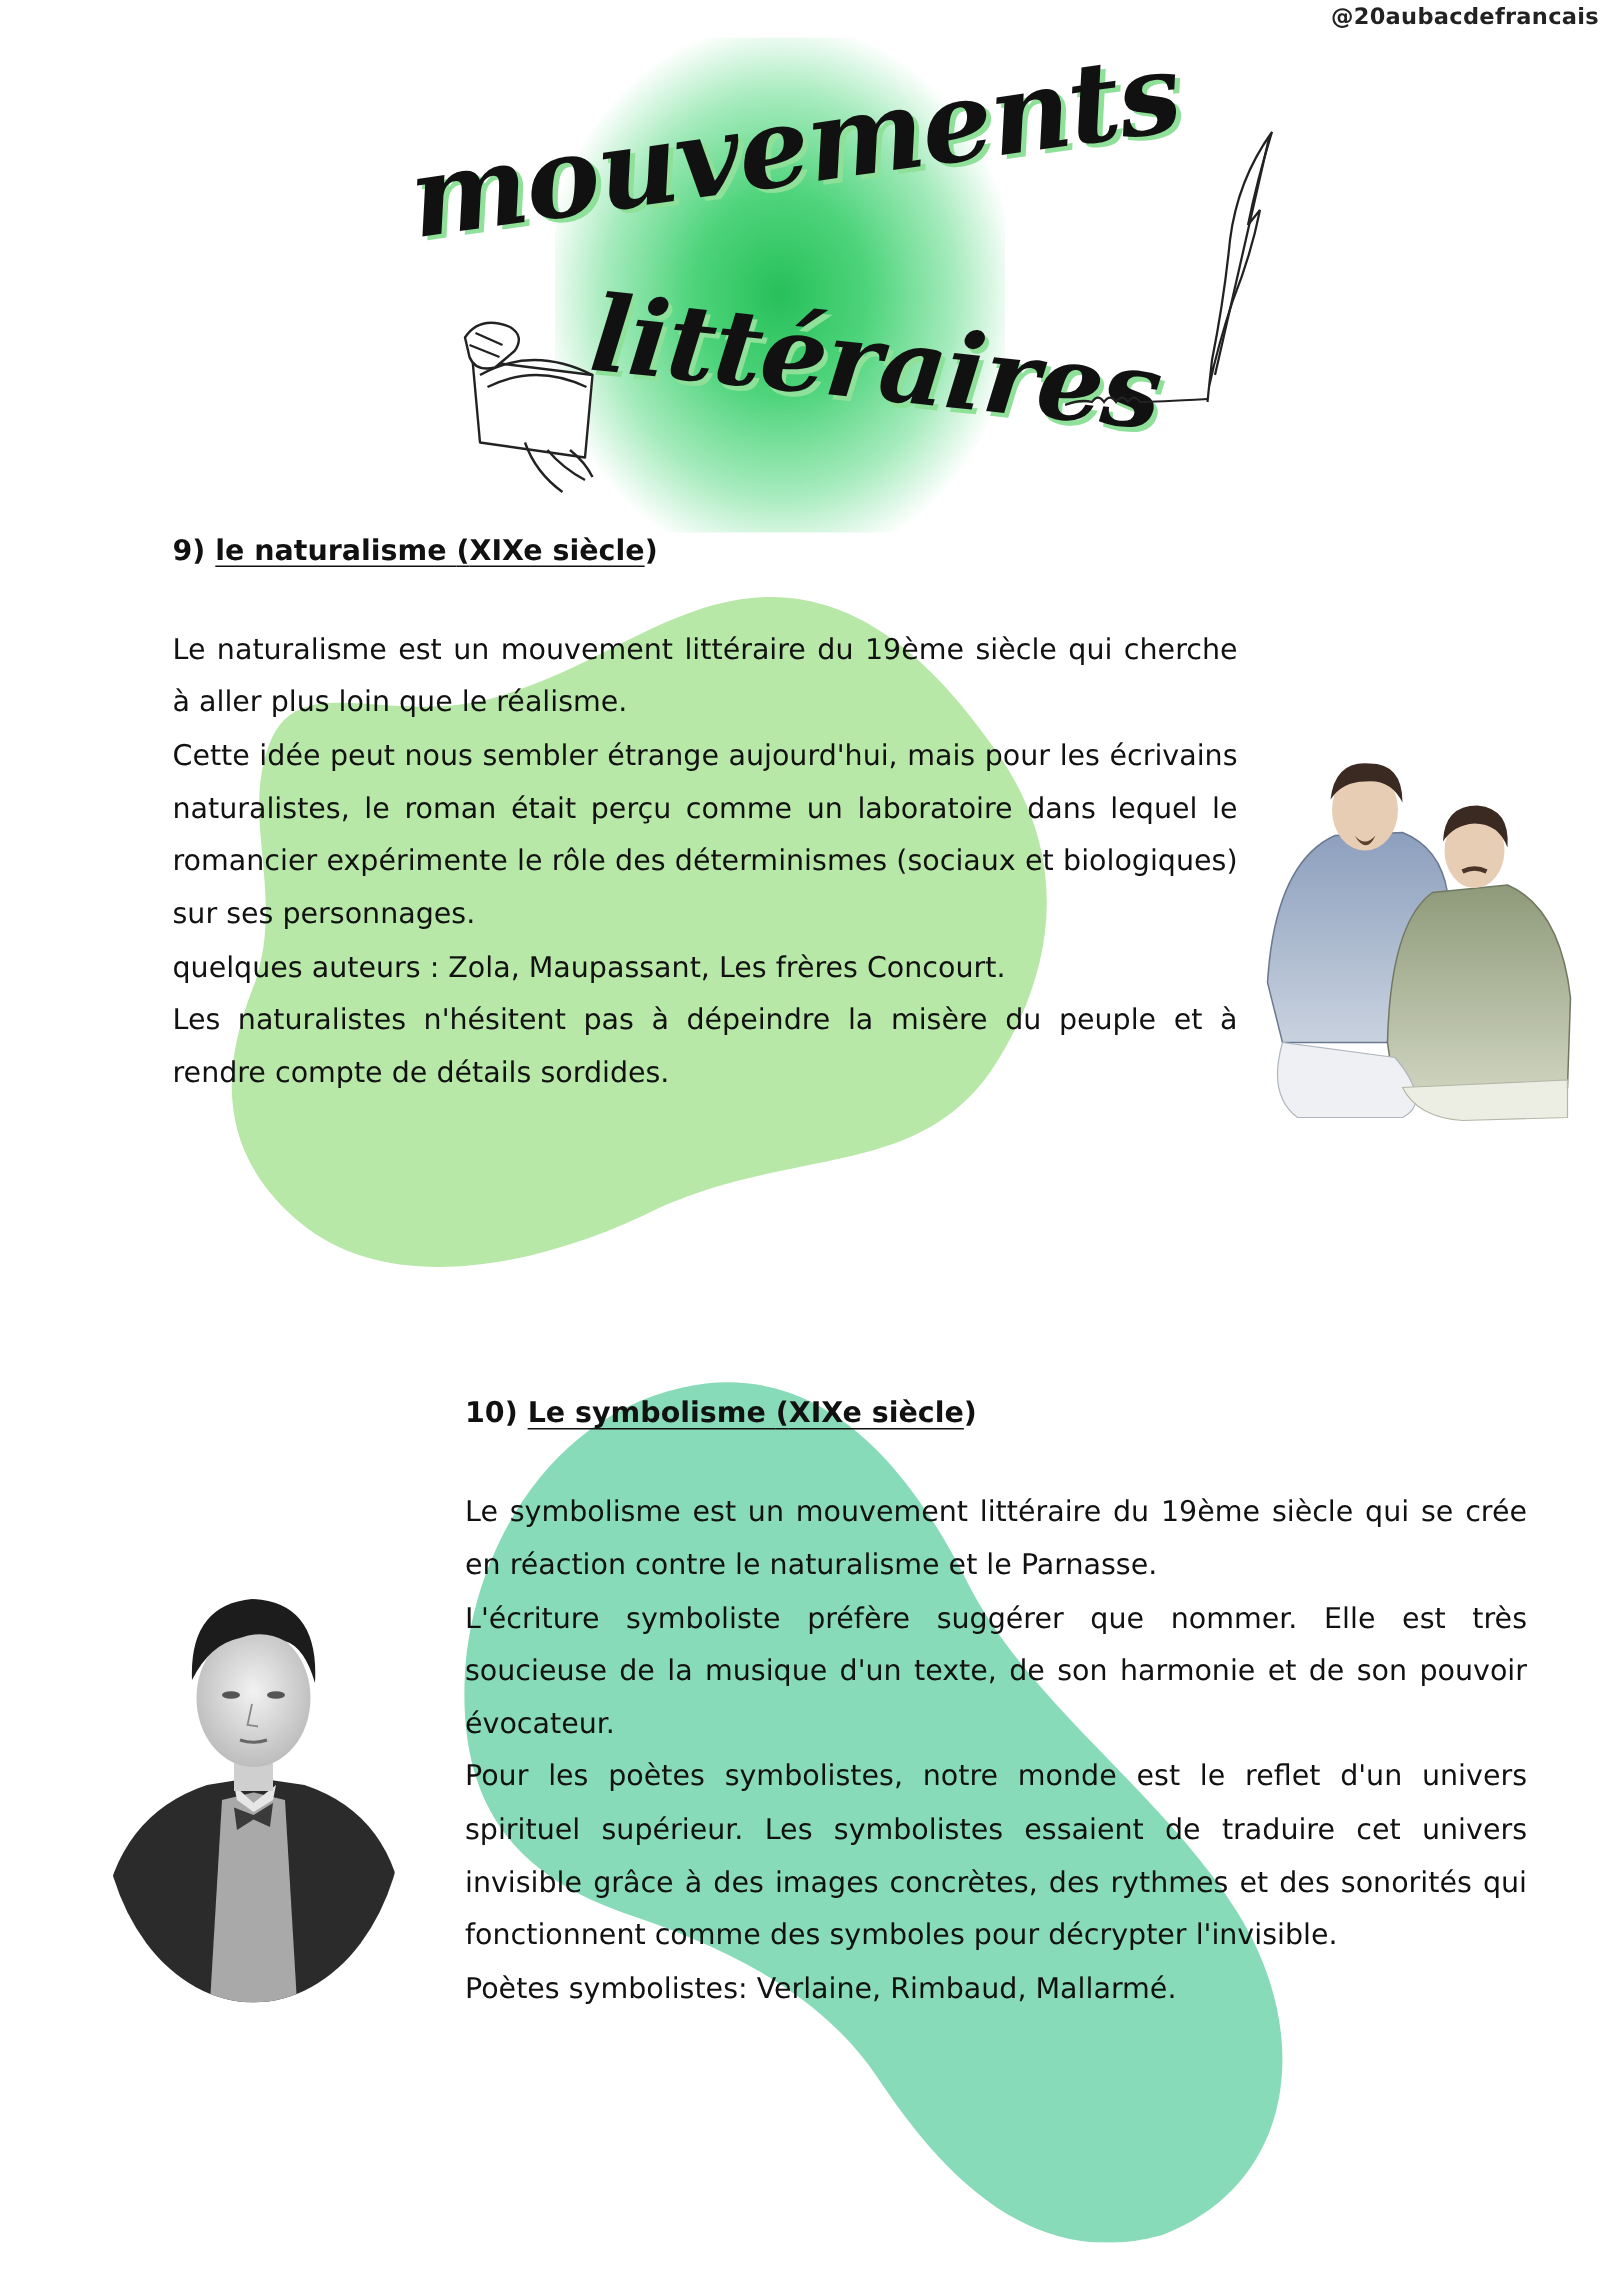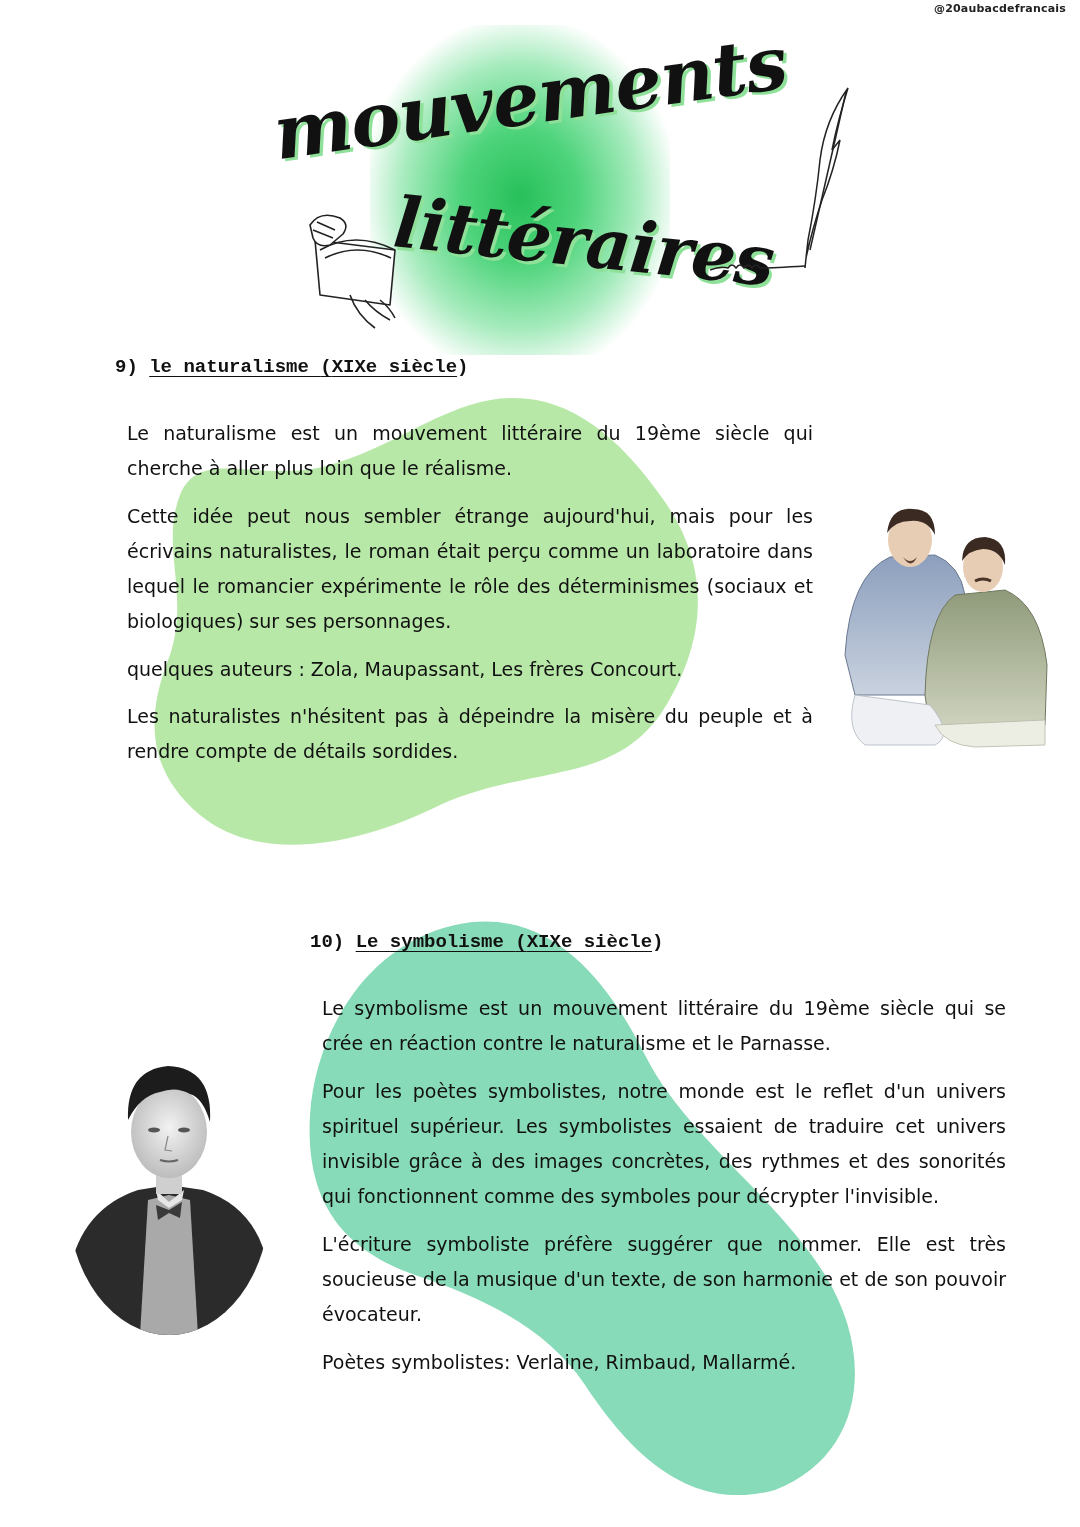--- a/index.html
+++ b/index.html
@@ -1,35 +1,35 @@
 <!DOCTYPE html>
 <html><head>
 <meta charset="utf-8">
 <style>
   html, body { margin:0; padding:0; background:#ffffff; }
   body { width:1080px; height:1527px; position:relative; overflow:hidden;
          font-family:"DejaVu Sans", sans-serif; color:#111; }
-  .watermark { position:absolute; right:14px; top:2px; font-size:11px; font-weight:bold; color:#222; letter-spacing:0.2px; }
+  .watermark { position:absolute; right:14px; top:2px; font-size:15px; font-weight:bold; color:#222; letter-spacing:0.2px; }
 
   .header { position:absolute; left:240px; top:20px; width:640px; height:320px; }
   .header-glow { position:absolute; left:130px; top:5px; width:300px; height:330px;
      background:radial-gradient(ellipse at 50% 52%, #27c05a 0%, #4fd47c 28%, #a6ebbd 55%, rgba(255,255,255,0) 75%); }
   .title-word { position:absolute; font-family:"DejaVu Serif", serif; font-style:italic; font-weight:bold;
      color:#111; text-shadow:3px 3px 0 #8fe19a; letter-spacing:-1px; white-space:nowrap; }
   .title-1 { left:40px; top:70px; font-size:74px; transform:rotate(-8deg); transform-origin:left bottom; }
   .title-2 { left:150px; top:160px; font-size:70px; transform:rotate(6deg); transform-origin:left bottom; }
   .book-illus { position:absolute; left:55px; top:180px; width:130px; height:130px; }
   .quill-illus { position:absolute; left:470px; top:60px; width:150px; height:200px; }
 
   .blob { position:absolute; }
   .section { position:absolute; }
-  .section-heading { font-size:19px; font-weight:bold; margin:0; white-space:nowrap;font-family:Liberation Mono, monospace; }
+  .section-heading { font-size:19px; font-weight:bold; margin:0; white-space:nowrap; }
   .section-heading .u { text-decoration:underline; text-underline-offset:4px; }
   .section-body { margin-top:38px; font-size:19px; line-height:35.3px; text-align:justify; }
-  .section-body p { margin:12px; }
+  .section-body p { margin:0; }
 
   .s1 { left:115px; top:356px; width:710px; }
   .s2 { left:310px; top:931px; width:708px; }
 
   .portrait { position:absolute; }
   .portrait-goncourt { left:835px; top:495px; width:225px; height:255px; }
   .portrait-rimbaud { left:68px; top:1050px; width:202px; height:285px; }
 </style>
 </head>
 <body>
@@ -110,22 +110,22 @@
   <path d="M100 230 Q110 250 140 252 L210 250 L210 225 Z" fill="#eceee4" stroke="#b5b8a8" stroke-width="0.8"></path>
 </svg>
 
 <section class="section s2">
   <h2 class="section-heading">
     <span>10)</span>
     <span class="u">Le symbolisme </span><span style="text-decoration:underline;text-underline-offset:4px;">(</span><span class="u">XIXe siècle</span><span>)</span>
   </h2>
   <div class="section-body">
     <p>Le symbolisme est un mouvement littéraire du 19ème siècle qui se crée en réaction contre le naturalisme et le Parnasse.</p>
+    <p>L'écriture symboliste préfère suggérer que nommer. Elle est très soucieuse de la musique d'un texte, de son harmonie et de son pouvoir évocateur.</p>
     <p>Pour les poètes symbolistes, notre monde est le reflet d'un univers spirituel supérieur. Les symbolistes essaient de traduire cet univers invisible grâce à des images concrètes, des rythmes et des sonorités qui fonctionnent comme des symboles pour décrypter l'invisible.</p>
-    <p>L'écriture symboliste préfère suggérer que nommer. Elle est très soucieuse de la musique d'un texte, de son harmonie et de son pouvoir évocateur.</p>
     <p style="text-align:left;">Poètes symbolistes: Verlaine, Rimbaud, Mallarmé.</p>
   </div>
 </section>
 
 <svg class="portrait portrait-rimbaud" viewBox="0 0 202 285">
   <defs>
     <clipPath id="ovalClip">
         <ellipse cx="101" cy="150" rx="101" ry="135"></ellipse>
       </clipPath>
     <radialGradient id="faceGrad" cx="0.5" cy="0.45" r="0.6">

